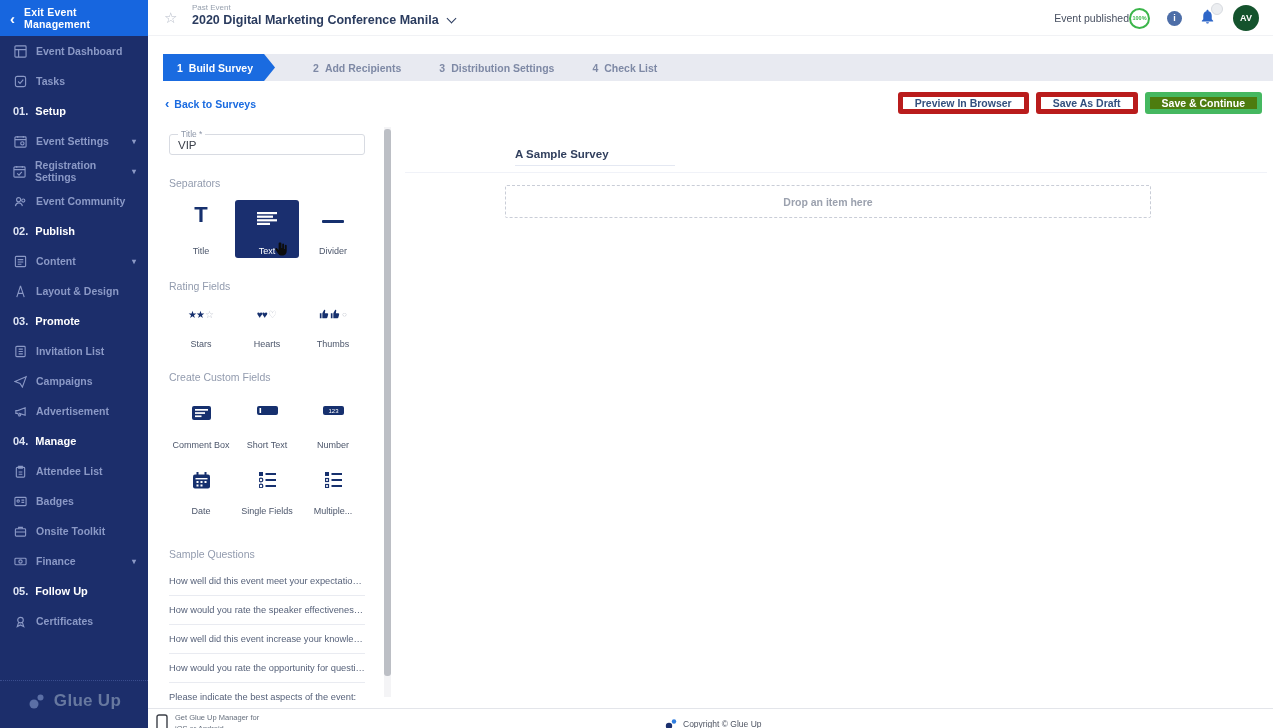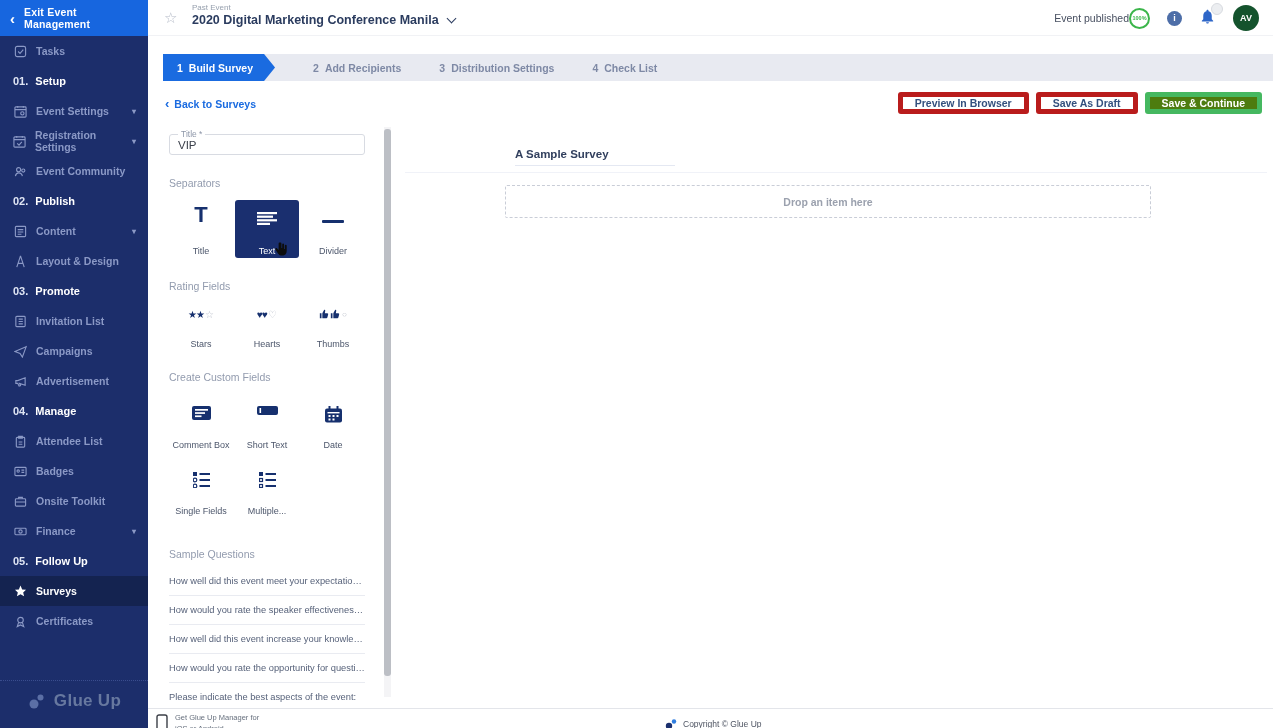--- a/index.html
+++ b/index.html
@@ -124,20 +124,29 @@
 <body>
 
 <div class="sidebar">
   <div class="sb-header">
     <span class="chev">‹</span>
     <span class="lbl">Exit Event Management</span>
   </div>
 
   <div class="sb-nav">
 
+    <div class="sb-item">
+      <span class="ic">
+          <svg width="13" height="13" viewBox="0 0 14 14">
+            <rect x="1" y="1" width="12" height="12" rx="1"></rect>
+            <path d="M1 5h12M5 5v8"></path>
+          </svg>
+        </span>
+      <span>Event Dashboard</span>
+    </div>
 
     <div class="sb-item">
       <span class="ic">
           <svg width="13" height="13" viewBox="0 0 14 14">
             <rect x="1.5" y="1.5" width="11" height="11" rx="2"></rect>
             <path d="M4.5 7l2 2 3.5-4"></path>
           </svg>
         </span>
       <span>Tasks</span>
     </div>
@@ -285,28 +294,20 @@
         </span>
       <span>Finance</span>
       <span class="caret">▾</span>
     </div>
 
     <div class="sb-sec">
       <span class="num">05.</span>
       <span class="sec-lbl">Follow Up</span>
     </div>
 
-    <div class="sb-item active">
-      <span class="ic">
-          <svg width="13" height="12" viewBox="0 0 14 13">
-            <polygon points="7,0.5 8.8,4.8 13,5.2 9.9,8 10.9,12.3 7,10 3.1,12.3 4.1,8 1,5.2 5.2,4.8"></polygon>
-          </svg>
-        </span>
-      <span>Surveys</span>
-    </div>
 
     <div class="sb-item">
       <span class="ic">
           <svg width="13" height="13" viewBox="0 0 14 14">
             <circle cx="7" cy="5.5" r="3"></circle>
             <path d="M5 8l-1.5 4.5 3.5-1.8 3.5 1.8L9 8"></path>
           </svg>
         </span>
       <span>Certificates</span>
     </div>
@@ -455,20 +456,29 @@
         <span class="tlabel">Comment Box</span>
       </div>
       <div class="ccell">
         <span class="tico">
           <svg width="21" height="9" viewBox="0 0 21 9">
               <rect width="21" height="9" rx="2" fill="#16306e"></rect>
               <rect x="2.5" y="2" width="1.6" height="5" fill="#fff"></rect>
             </svg>
         </span>
         <span class="tlabel">Short Text</span>
+      </div>
+      <div class="ccell">
+        <span class="tico">
+          <svg width="21" height="9" viewBox="0 0 21 9">
+              <rect width="21" height="9" rx="2" fill="#16306e"></rect>
+              <text x="10.5" y="6.8" font-size="6" fill="#fff" text-anchor="middle" font-family="Liberation Sans, sans-serif">123</text>
+            </svg>
+        </span>
+        <span class="tlabel">Number</span>
       </div>
       <div class="ccell">
         <span class="tico">
           <svg width="17" height="17" viewBox="0 0 17 17">
               <rect y="2.5" width="17" height="14" rx="2" fill="#16306e"></rect>
               <rect x="3.5" y="0" width="2" height="4.5" fill="#16306e"></rect>
               <rect x="11.5" y="0" width="2" height="4.5" fill="#16306e"></rect>
               <rect x="2.5" y="6" width="12" height="1.4" fill="#fff"></rect>
               <rect x="3.5" y="9" width="2" height="2" fill="#fff"></rect>
               <rect x="7.5" y="9" width="2" height="2" fill="#fff"></rect>

